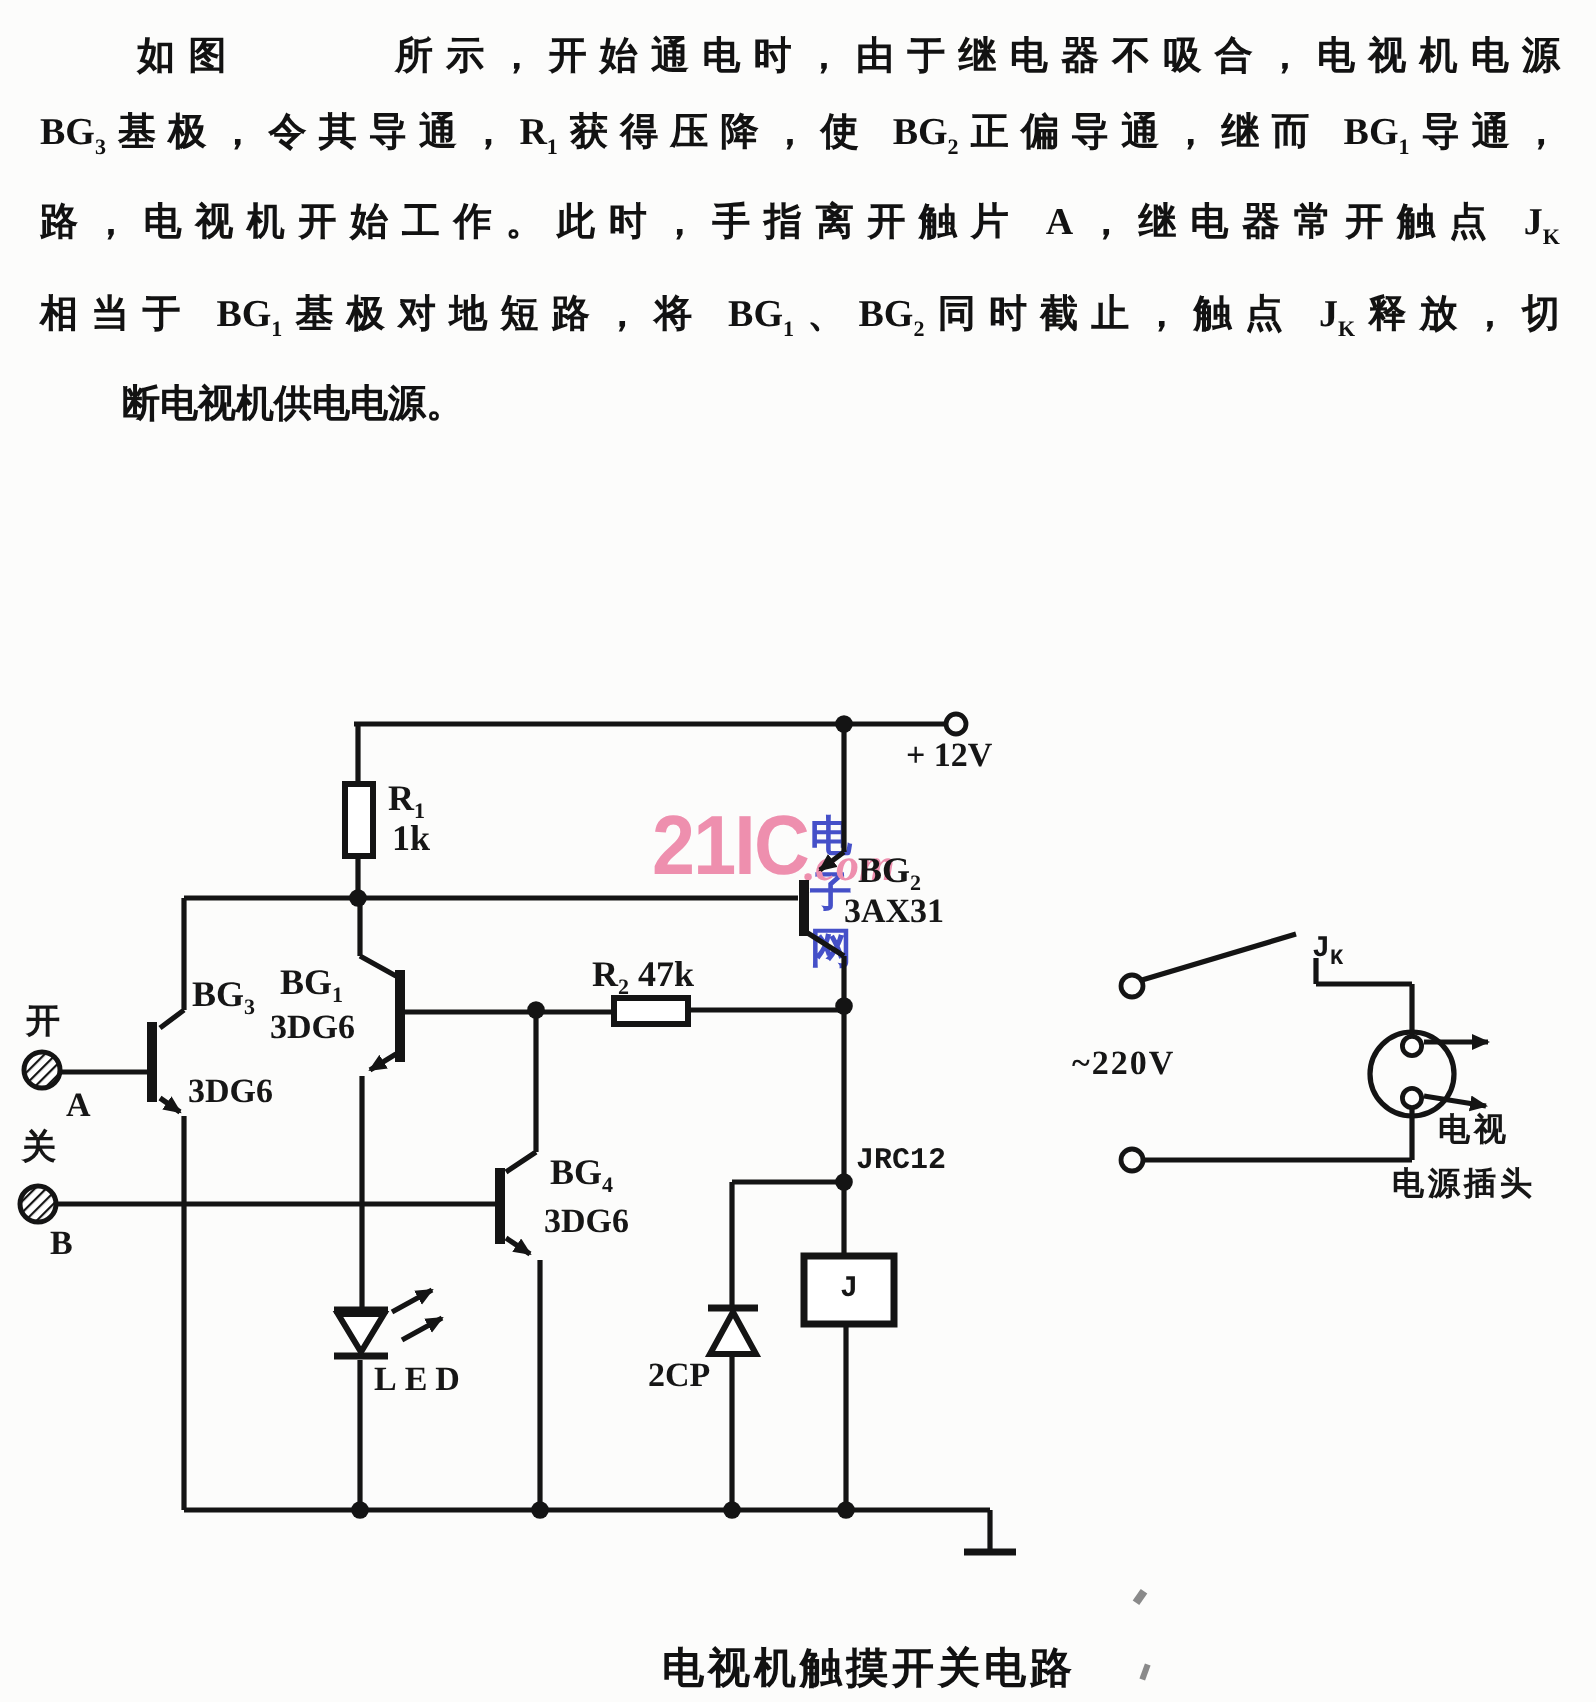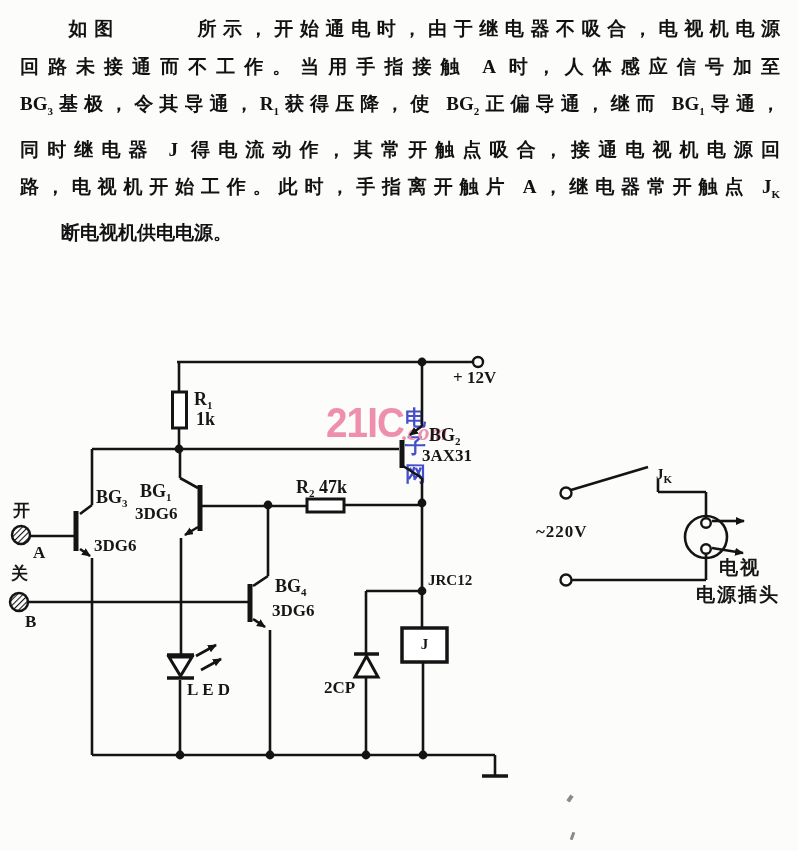--- a/index.html
+++ b/index.html
@@ -17,39 +17,38 @@
   .wm-brand{font-family:"Liberation Sans",sans-serif;font-weight:800;font-size:42px;
             letter-spacing:-1px;display:inline-block;transform:scaleX(.92);transform-origin:left;}
   .wm-site{position:absolute;left:79px;top:5px;font-family:"Liberation Sans",sans-serif;
            font-weight:700;font-size:21px;letter-spacing:1px;}
   .wm-com{position:absolute;left:76px;top:21px;font-style:italic;font-weight:700;font-size:23px;
           font-family:"Liberation Serif",serif;}
   
   .cktsvg{position:absolute;left:0;top:0;z-index:2;}
   .lbl{position:absolute;z-index:3;font:700 18px "Liberation Serif",serif;color:#161616;white-space:nowrap;text-align:right;}
   .lbl sub{font-size:11px;vertical-align:-4px;}
-  .lbl.small{font-size:15px;}
+  .lbl.small{font-size:15px;font-family:Liberation Mono, monospace;}
   .lbl.mid{font-size:17px;}
   .lbl.cjk{font-size:17px;}
-  .lbl.plug{font-size:19px;letter-spacing:2px;}
+  .lbl.plug{font-size:16px;letter-spacing:2px;}
   .caption{position:absolute;left:331px;top:820px;z-index:3;font:700 21px "Liberation Serif",serif;
            letter-spacing:2px;color:#111;}
   .speck{position:absolute;background:#8a8a8a;z-index:3;}
 </style>
 </head>
 <body>
 
 <div class="page">
 
   <div class="paragraph">
       <div class="pline"><span class="gapbox" style="width: 42px;"></span><span>如图</span><span class="gapbox" style="width: 71px;"></span><span>所示，开始通电时，由于继电器不吸合，电视机电源</span></div>
-      <div class="pline"><span>回路未接通而不工作。当用手指接触 A 时，人体感应信号加至</span></div>
       <div class="pline"><span>BG</span><sub>3</sub><span>基极，令其导通，R</span><sub>1</sub><span>获得压降，使 BG</span><sub>2</sub><span>正偏导通，继而 BG</span><sub>1</sub><span>导通，</span></div>
-      <div class="pline"><span>同时继电器 J 得电流动作，其常开触点吸合，接通电视机电源回</span></div>
       <div class="pline"><span>路，电视机开始工作。此时，手指离开触片 A，继电器常开触点 J</span><sub>K</sub></div>
+      <div class="pline"><span>相当于 BG</span><sub>1</sub><span>基极对地短路，将 BG</span><sub>1</sub><span>、BG</span><sub>2</sub><span>同时截止，触点 J</span><sub>K</sub><span>释放，切</span></div>
       <div class="pline noj"><span>断电视机供电电源。</span></div>
     </div>
 
   <div class="watermark">
     <span class="wm-brand" style="color: rgb(238, 143, 174);">21IC</span>
     <span class="wm-site" style="color: rgb(69, 80, 200);">电子网</span>
     <span class="wm-com" style="color: rgb(238, 143, 174);">.com</span>
   </div>
 
   <svg class="cktsvg" width="798" height="851" viewBox="0 0 798 851">
@@ -193,17 +192,18 @@
   <div class="lbl mid" style="left:453px;top:368px">+ 12V</div>
   <div class="lbl mid" style="left:536px;top:522px;letter-spacing:1px">~220V</div>
   <div class="lbl small" style="left:656px;top:466px"><span>J</span><sub>K</sub></div>
   <div class="lbl cjk" style="left:13px;top:499px">开</div>
   <div class="lbl mid" style="left:33px;top:543px">A</div>
   <div class="lbl cjk" style="left:11px;top:562px">关</div>
   <div class="lbl mid" style="left:25px;top:612px">B</div>
   <div class="lbl plug" style="left:719px;top:555px">电视</div>
   <div class="lbl plug" style="left:696px;top:582px">电源插头</div>
 
+  <div class="caption">电视机触摸开关电路</div>
 
   <div class="speck" style="left:568px;top:795px;width:4px;height:7px;transform:rotate(35deg)"></div>
   <div class="speck" style="left:571px;top:832px;width:3px;height:8px;transform:rotate(20deg)"></div>
 
 </div>
 
 </body></html>

